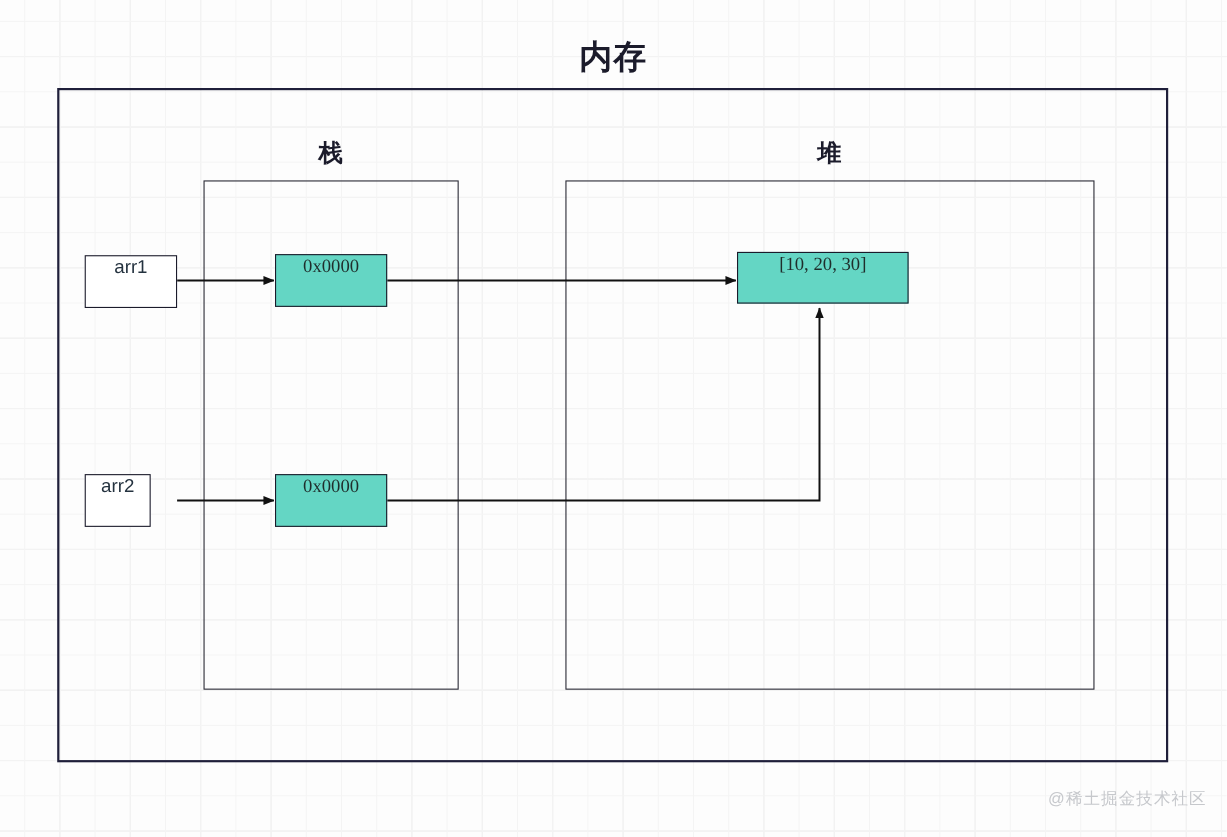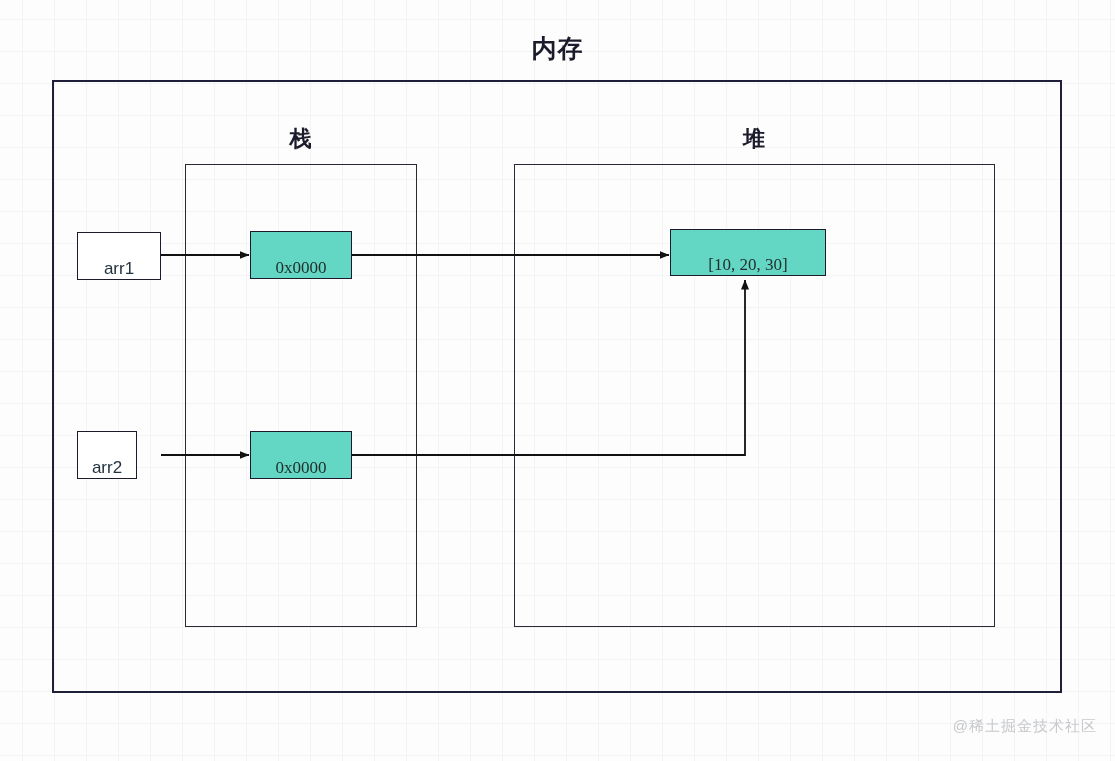--- a/index.html
+++ b/index.html
@@ -37,21 +37,21 @@
     pointer-events: none;
   }
 
   
   .title-main {
     position: absolute;
     left: 0;
     top: 32px;
     width: 1115px;
     text-align: center;
-    font-size: 25px;
+    font-size: 30px;
     font-weight: bold;
     color: #1b1b2b;
     letter-spacing: 1px;
   }
   .title-section {
     position: absolute;
     font-size: 22px;
     font-weight: bold;
     color: #1b1b2b;
     text-align: center;
@@ -80,21 +80,21 @@
     left: 514px; top: 164px;
     width: 481px; height: 463px;
     border: 1.6px solid #2a2a35;
   }
 
   
   .node {
     position: absolute;
     box-sizing: border-box;
     display: flex;
-    align-items: flex-end;
+    align-items: flex-start;
     justify-content: center;
     border: 1.6px solid #1b1b2b;
     font-size: 17px;
     color: #1f2d2b;
     white-space: nowrap;
   }
   .node.var {
     background: #ffffff;
     color: #24323f;
   }

